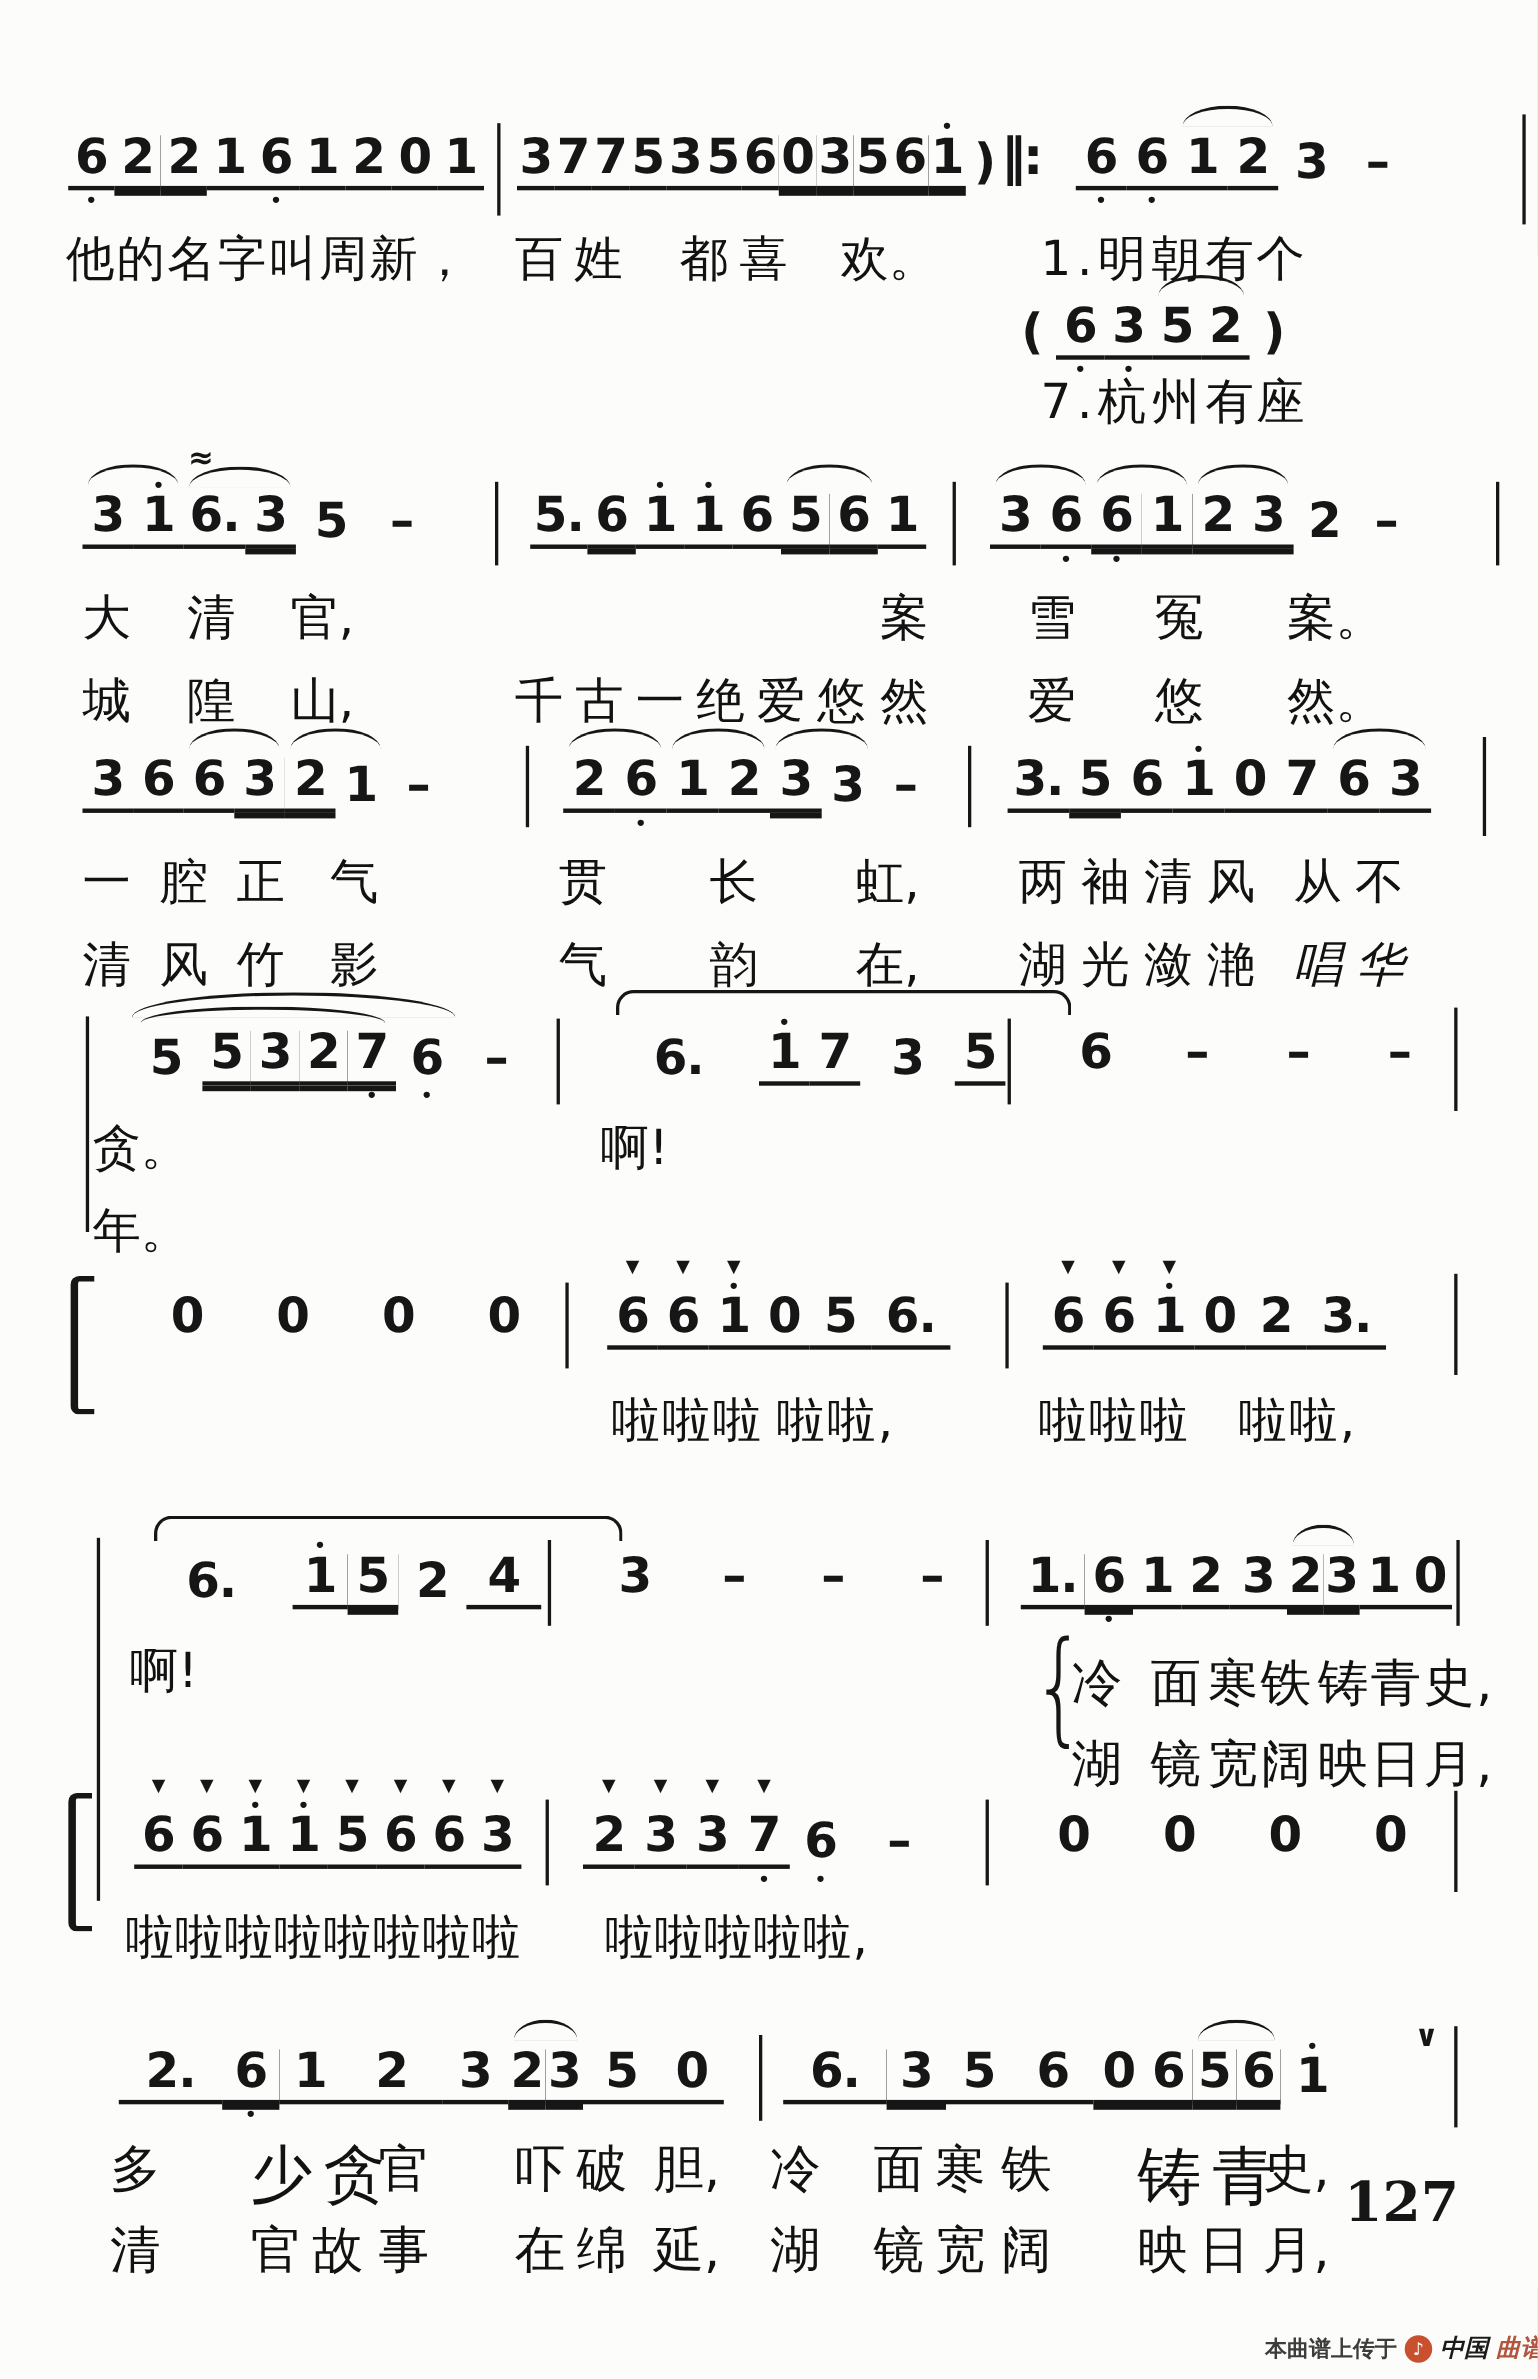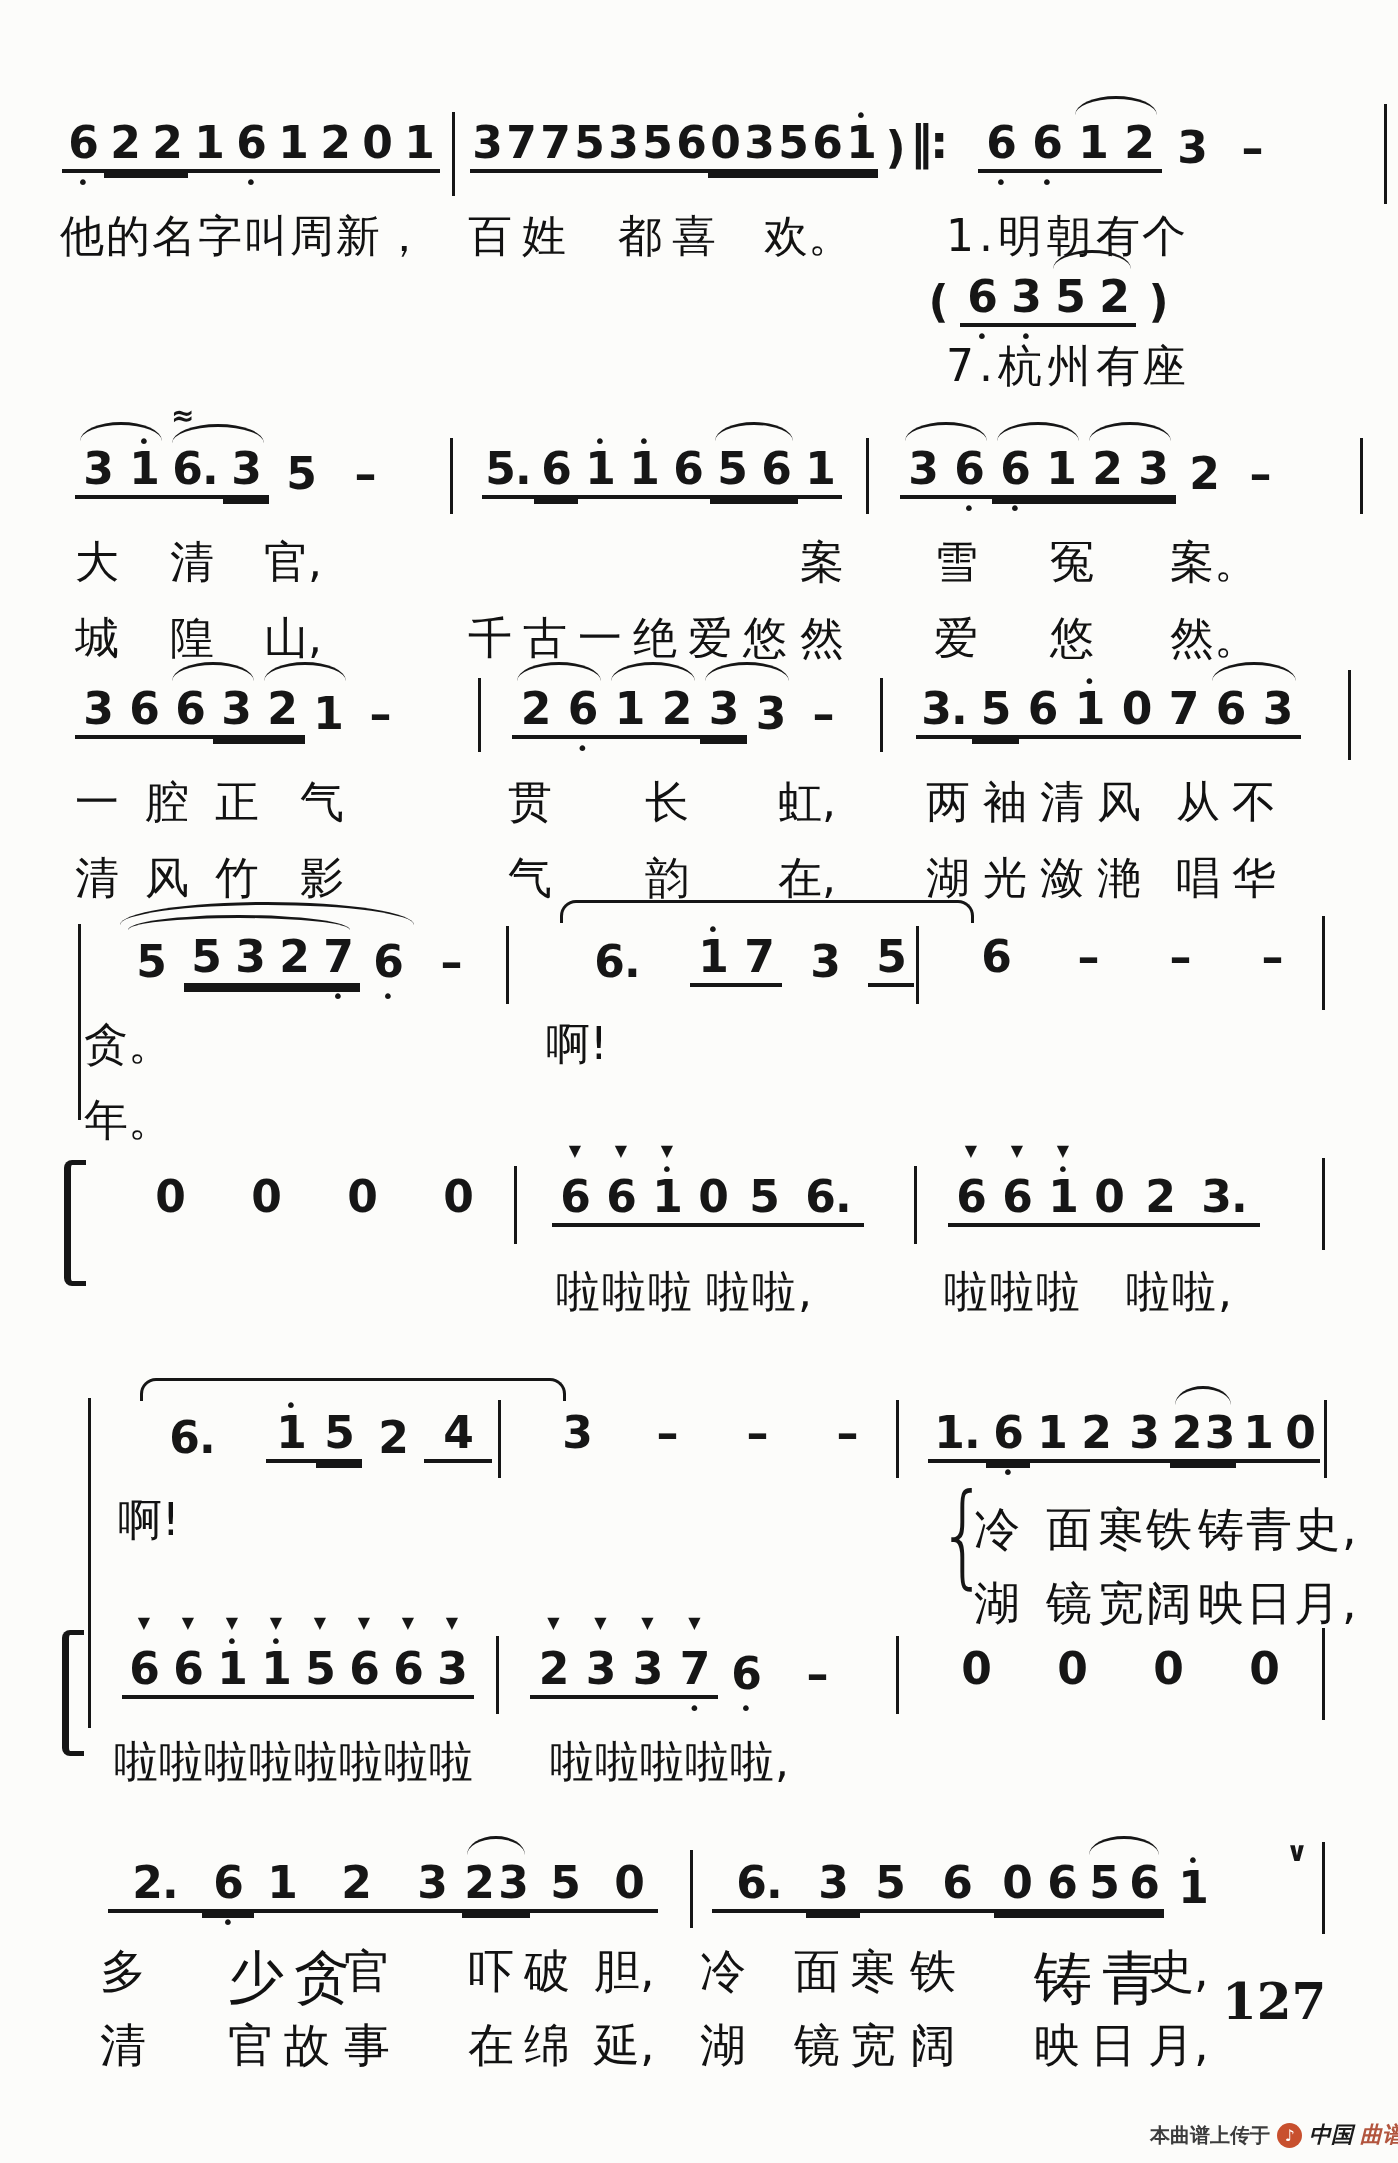--- a/index.html
+++ b/index.html
@@ -440,21 +440,21 @@
     <div class="lyric" style="left: 645px; top: 776px; position: absolute;">长</div>
     <div class="lyric" style="left: 778px; top: 776px; position: absolute;">虹,</div>
     <div class="lyric" style="letter-spacing: 13px; left: 926px; top: 776px; position: absolute;">两袖清风</div>
     <div class="lyric" style="letter-spacing: 12px; left: 1176px; top: 776px; position: absolute;">从不</div>
     <div class="lyric" style="letter-spacing: 26px; left: 75px; top: 852px; position: absolute;">清风竹</div>
     <div class="lyric" style="left: 300px; top: 852px; position: absolute;">影</div>
     <div class="lyric" style="left: 508px; top: 852px; position: absolute;">气</div>
     <div class="lyric" style="left: 645px; top: 852px; position: absolute;">韵</div>
     <div class="lyric" style="left: 778px; top: 852px; position: absolute;">在,</div>
     <div class="lyric" style="letter-spacing: 13px; left: 926px; top: 852px; position: absolute;">湖光潋滟</div>
-    <div class="lyric" style="letter-spacing: 12px; left: 1176px; top: 852px; position: absolute;">唱华</div>
+    <div class="lyric" style="letter-spacing: 12px; left: 1176px; top: 852px; position: absolute; font-style: italic;">唱华</div>
     <div class="barline" style="height: 196px; left: 78px; top: 924px; position: absolute;"></div>
     <div class="measure" style="left: 118px; top: 932px; position: absolute;">
       <span class="cluster top-slur2">
         <i class="arc inner"></i>
         <i class="arc outer"></i>
         <span class="note" style="width: 66px;">
           <b class="digit">5</b>
         </span>
         <span class="note" style="width: 44px;">
           <b class="digit ul2">5</b>

